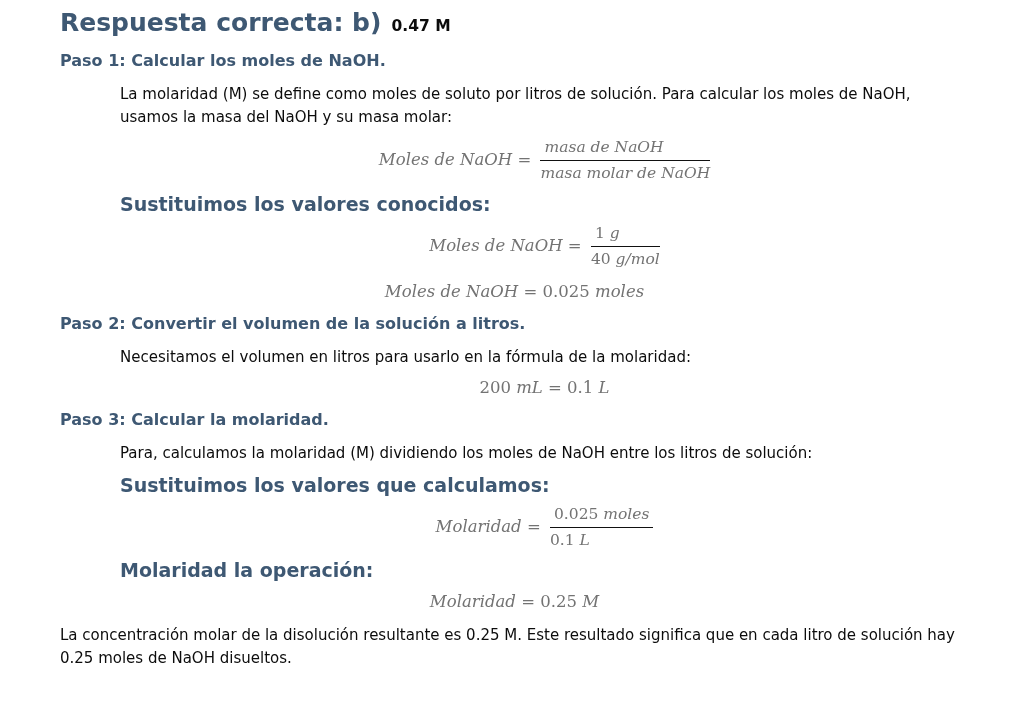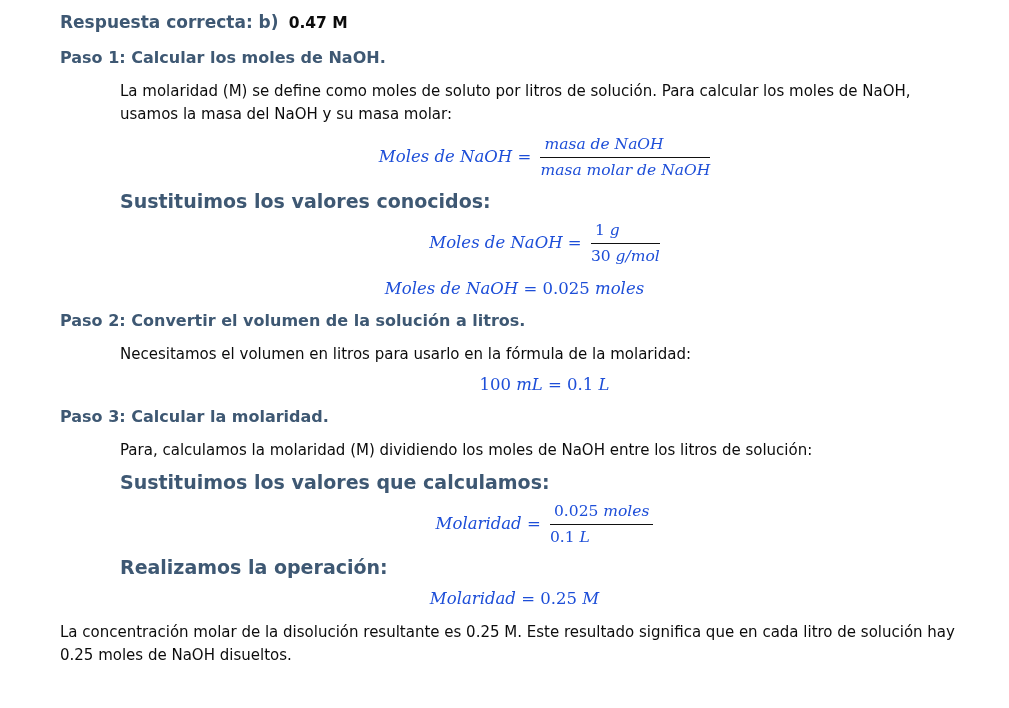--- a/index.html
+++ b/index.html
@@ -5,21 +5,21 @@
   * { margin:0; padding:0; box-sizing:border-box; }
   html,body { width:1009px; height:708px; background:#ffffff; overflow:hidden; }
   body {
     font-family:"DejaVu Sans", sans-serif;
     color:#0c0c0c;
     -webkit-font-smoothing:antialiased;
   }
   .page { padding:11px 40px 0 60px; }
 
   .answer-line { margin-bottom:13px; line-height:23px; }
-  .answer-label { font-size:17px; font-weight:bold; color:#3e5873; }
+  .answer-label { font-size:25px; font-weight:bold; color:#3e5873; }
   .answer-value { font-size:15.5px; font-weight:bold; color:#0c0c0c; margin-left:5px; }
 
   .step-heading {
     font-size:16px; font-weight:bold; color:#3e5873;
     line-height:19px; margin-bottom:13px;
   }
 
   .indent { margin-left:60px; }
 
   .body-text {
@@ -30,21 +30,21 @@
   .sub-heading {
     font-size:19px; font-weight:bold; color:#3e5873;
     line-height:19px; margin:11px 0 10px 0;
   }
 
   .equation-row {
     text-align:center;
     font-family:"DejaVu Serif", serif;
     font-style:italic;
     font-size:16.5px;
-    color:#1d4ed8;
+    color:#737373;
     margin:9px 0;
   }
   .equation-row.with-frac { margin:7px 0 6px 0; }
 
   .frac {
     display:inline-block; vertical-align:middle;
     text-align:left; font-size:15.5px; line-height:1.25;
     margin-left:4px;
   }
   .frac .num { display:block; padding:0 4px 3px 4px; border-bottom:1.4px solid #111; }
@@ -78,47 +78,47 @@
         <span class="frac">
           <span class="num math">masa de NaOH</span>
           <span class="den math">masa molar de NaOH</span>
         </span>
       </div>
       <div class="sub-heading">Sustituimos los valores conocidos:</div>
       <div class="equation-row with-frac">
         <span class="math">Moles de NaOH =</span>
         <span class="frac">
           <span class="num math"><span class="up">1</span> g</span>
-          <span class="den math"><span class="up">30</span> g/mol</span>
+          <span class="den math"><span class="up">40</span> g/mol</span>
         </span>
       </div>
     </div>
     <div class="equation-row result-row math">Moles de NaOH = <span class="up">0.025</span> moles</div>
   </section>
 
   <section>
     <div class="step-heading">Paso 2: Convertir el volumen de la solución a litros.</div>
     <div class="indent">
       <p class="body-text">Necesitamos el volumen en litros para usarlo en la fórmula de la molaridad:</p>
-      <div class="equation-row math"><span class="up">100</span> mL = <span class="up">0.1</span> L</div>
+      <div class="equation-row math"><span class="up">200</span> mL = <span class="up">0.1</span> L</div>
     </div>
   </section>
 
   <section>
     <div class="step-heading" style="margin-top:13px;">Paso 3: Calcular la molaridad.</div>
     <div class="indent">
       <p class="body-text">Para, calculamos la molaridad (M) dividiendo los moles de NaOH entre los litros de solución:</p>
       <div class="sub-heading">Sustituimos los valores que calculamos:</div>
       <div class="equation-row with-frac">
         <span class="math">Molaridad =</span>
         <span class="frac">
           <span class="num math"><span class="up">0.025</span> moles</span>
           <span class="den math"><span class="up">0.1</span> L</span>
         </span>
       </div>
-      <div class="sub-heading">Realizamos la operación:</div>
+      <div class="sub-heading">Molaridad la operación:</div>
     </div>
     <div class="equation-row result-row math">Molaridad = <span class="up">0.25</span> M</div>
   </section>
 
   <p class="conclusion">La concentración molar de la disolución resultante es 0.25 M. Este resultado significa que en cada litro de solución hay 0.25 moles de NaOH disueltos.</p>
 
 </div>
 
 </body></html>

